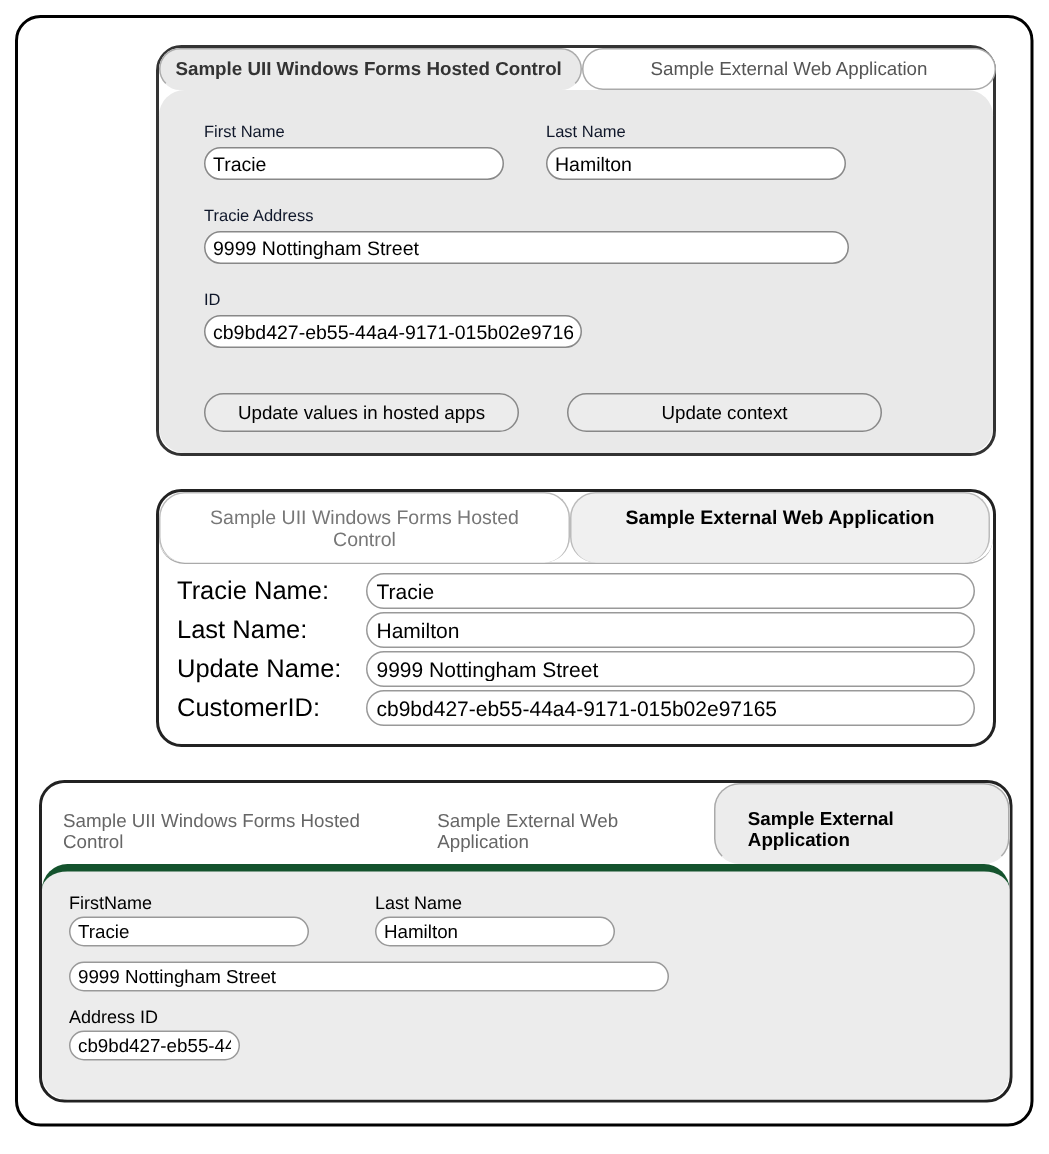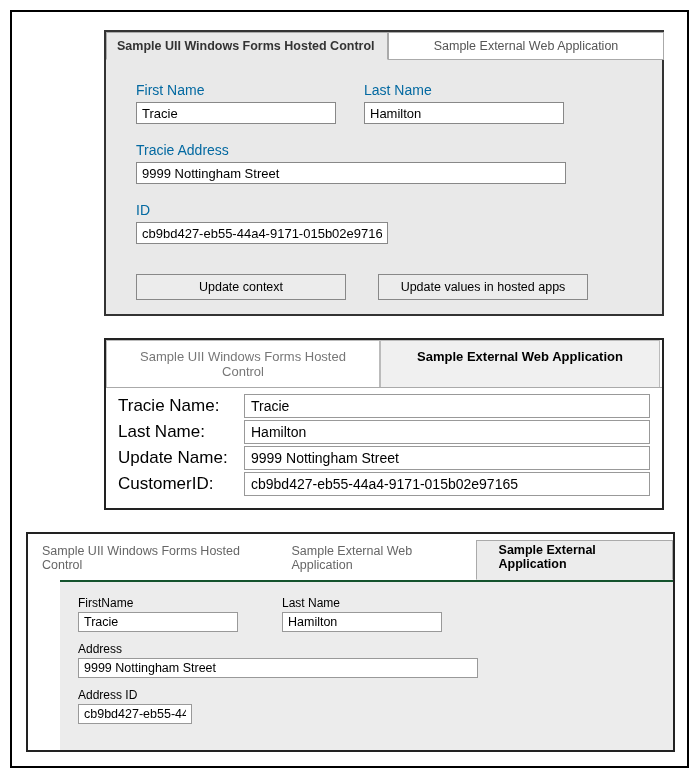--- a/index.html
+++ b/index.html
@@ -1,15 +1,15 @@
 <!DOCTYPE html>
 <html><head>
 <meta charset="utf-8">
 <style>
-  * { box-sizing: border-box; }
+  * { box-sizing: border-box; border-radius: 17px; }
   body {
     margin: 0;
     padding: 10px;
     font-family: "Segoe UI", Tahoma, sans-serif;
     font-size: 13px;
     background: #fff;
     color: #000;
   }
   .outer {
     width: 679px;
@@ -47,21 +47,21 @@
     background: #fff;
     color: #555;
     text-align: center;
   }
   .p1-body {
     background: #e9e9e9;
     padding: 22px 30px 14px 30px;
   }
   .row2 { display: flex; gap: 28px; margin-bottom: 18px;}
   .field { display: flex; flex-direction: column; }
-  .field label { font-size: 14px; margin-bottom: 4px; color: #0369a1;}
+  .field label { font-size: 11px; margin-bottom: 4px; color: #0f172a;}
   .txt {
     background: #fff;
     border: 1px solid #888;
     padding: 3px 5px;
     font-size: 13px;
     height: 22px;
     font-family: inherit;
   }
   .fname { width: 200px; }
   .lname { width: 200px; }
@@ -143,27 +143,26 @@
     font-size: 12.5px;
     color: #666;
   }
   .p3-tab.third {
     font-weight: bold;
     color: #000;
     border: 1px solid #aaa;
     border-bottom-color: #ececec;
     background: #ececec;
     margin-left: auto;
-    padding: 2px 22px 8px 22px;
+    padding: 16px 22px 8px 22px;
   }
   .p3-body {
     background: #ececec;
-    border-top: 2px solid #14532d;
+    border-top: 5px solid #14532d;
     padding: 14px 18px 16px 18px;
-    margin-left: 32px;
   }
   .p3-row2 { display: flex; gap: 44px; margin-bottom: 10px;}
   .p3-field label { display: block; font-size: 12px; margin-bottom: 2px;}
   .p3-txt {
     background: #fff;
     border: 1px solid #999;
     padding: 2px 5px;
     font-size: 12.5px;
     height: 20px;
     font-family: inherit;
@@ -197,22 +196,22 @@
       </div>
       <div class="sec field">
         <label>Tracie Address</label>
         <input class="txt street" value="9999 Nottingham Street" style="">
       </div>
       <div class="sec field">
         <label>ID</label>
         <input class="txt idf" value="cb9bd427-eb55-44a4-9171-015b02e97165" style="">
       </div>
       <div class="btnrow">
+        <button class="btn">Update values in hosted apps</button>
         <button class="btn">Update context</button>
-        <button class="btn">Update values in hosted apps</button>
       </div>
     </div>
   </div>
 
   <div class="panel2">
     <div class="p2-tabs">
       <div class="p2-tab inactive">Sample UII Windows Forms Hosted Control</div>
       <div class="p2-tab active">Sample External Web Application</div>
     </div>
     <div class="p2-body">
@@ -246,21 +245,20 @@
         <div class="p3-field">
           <label>FirstName</label>
           <input class="p3-txt p3-fname" value="Tracie" style="">
         </div>
         <div class="p3-field">
           <label>Last Name</label>
           <input class="p3-txt p3-lname" value="Hamilton" style="">
         </div>
       </div>
       <div class="p3-sec p3-field">
-        <label>Address</label>
         <input class="p3-txt p3-addr" value="9999 Nottingham Street" style="">
       </div>
       <div class="p3-sec p3-field">
         <label>Address ID</label>
         <input class="p3-txt p3-cust" value="cb9bd427-eb55-44a" style="">
       </div>
     </div>
   </div>
 
 </div>

